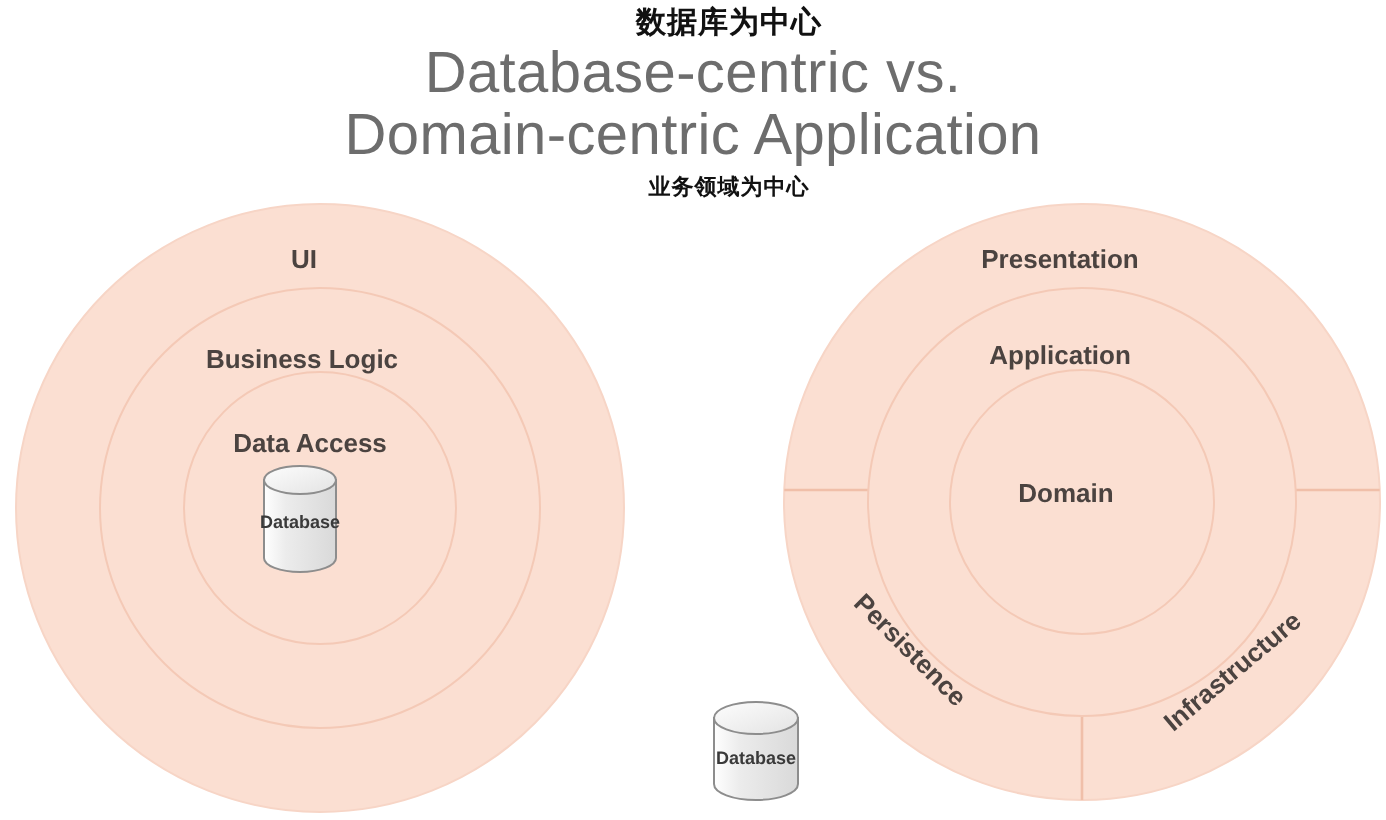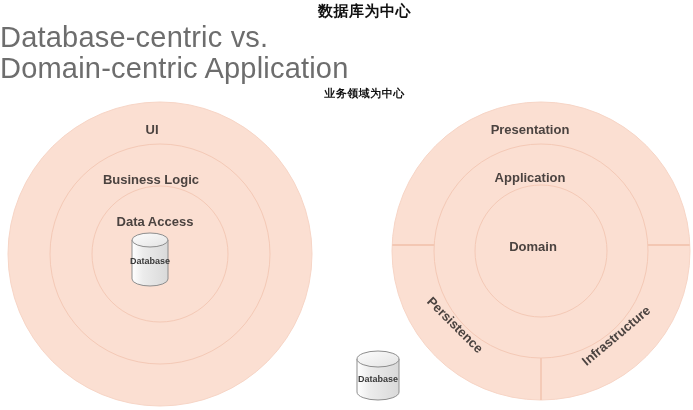--- a/index.html
+++ b/index.html
@@ -16,21 +16,21 @@
     position:absolute;left:18px;width:693px;text-align:center;
     font-weight:bold;color:#111111;
     font-family:"DejaVu Sans","Liberation Sans",sans-serif;
     letter-spacing:.5px;white-space:nowrap;
   }
   #cn-top{top:2px;font-size:15px;}
   #cn-bottom{top:86px;font-size:11px;}
 
   #main-title{
     position:absolute;left:0;top:22px;width:693px;
-    color:#6d6d6d;
+    text-align:center;color:#6d6d6d;
     font-size:29px;line-height:31px;font-weight:400;
     letter-spacing:.2px;
   }
   #main-title .tline{display:block;}
 
   
   #diagram{position:absolute;left:0;top:0;width:693px;height:410px;}
 
   .ring-text{
     fill:#4b4340;

